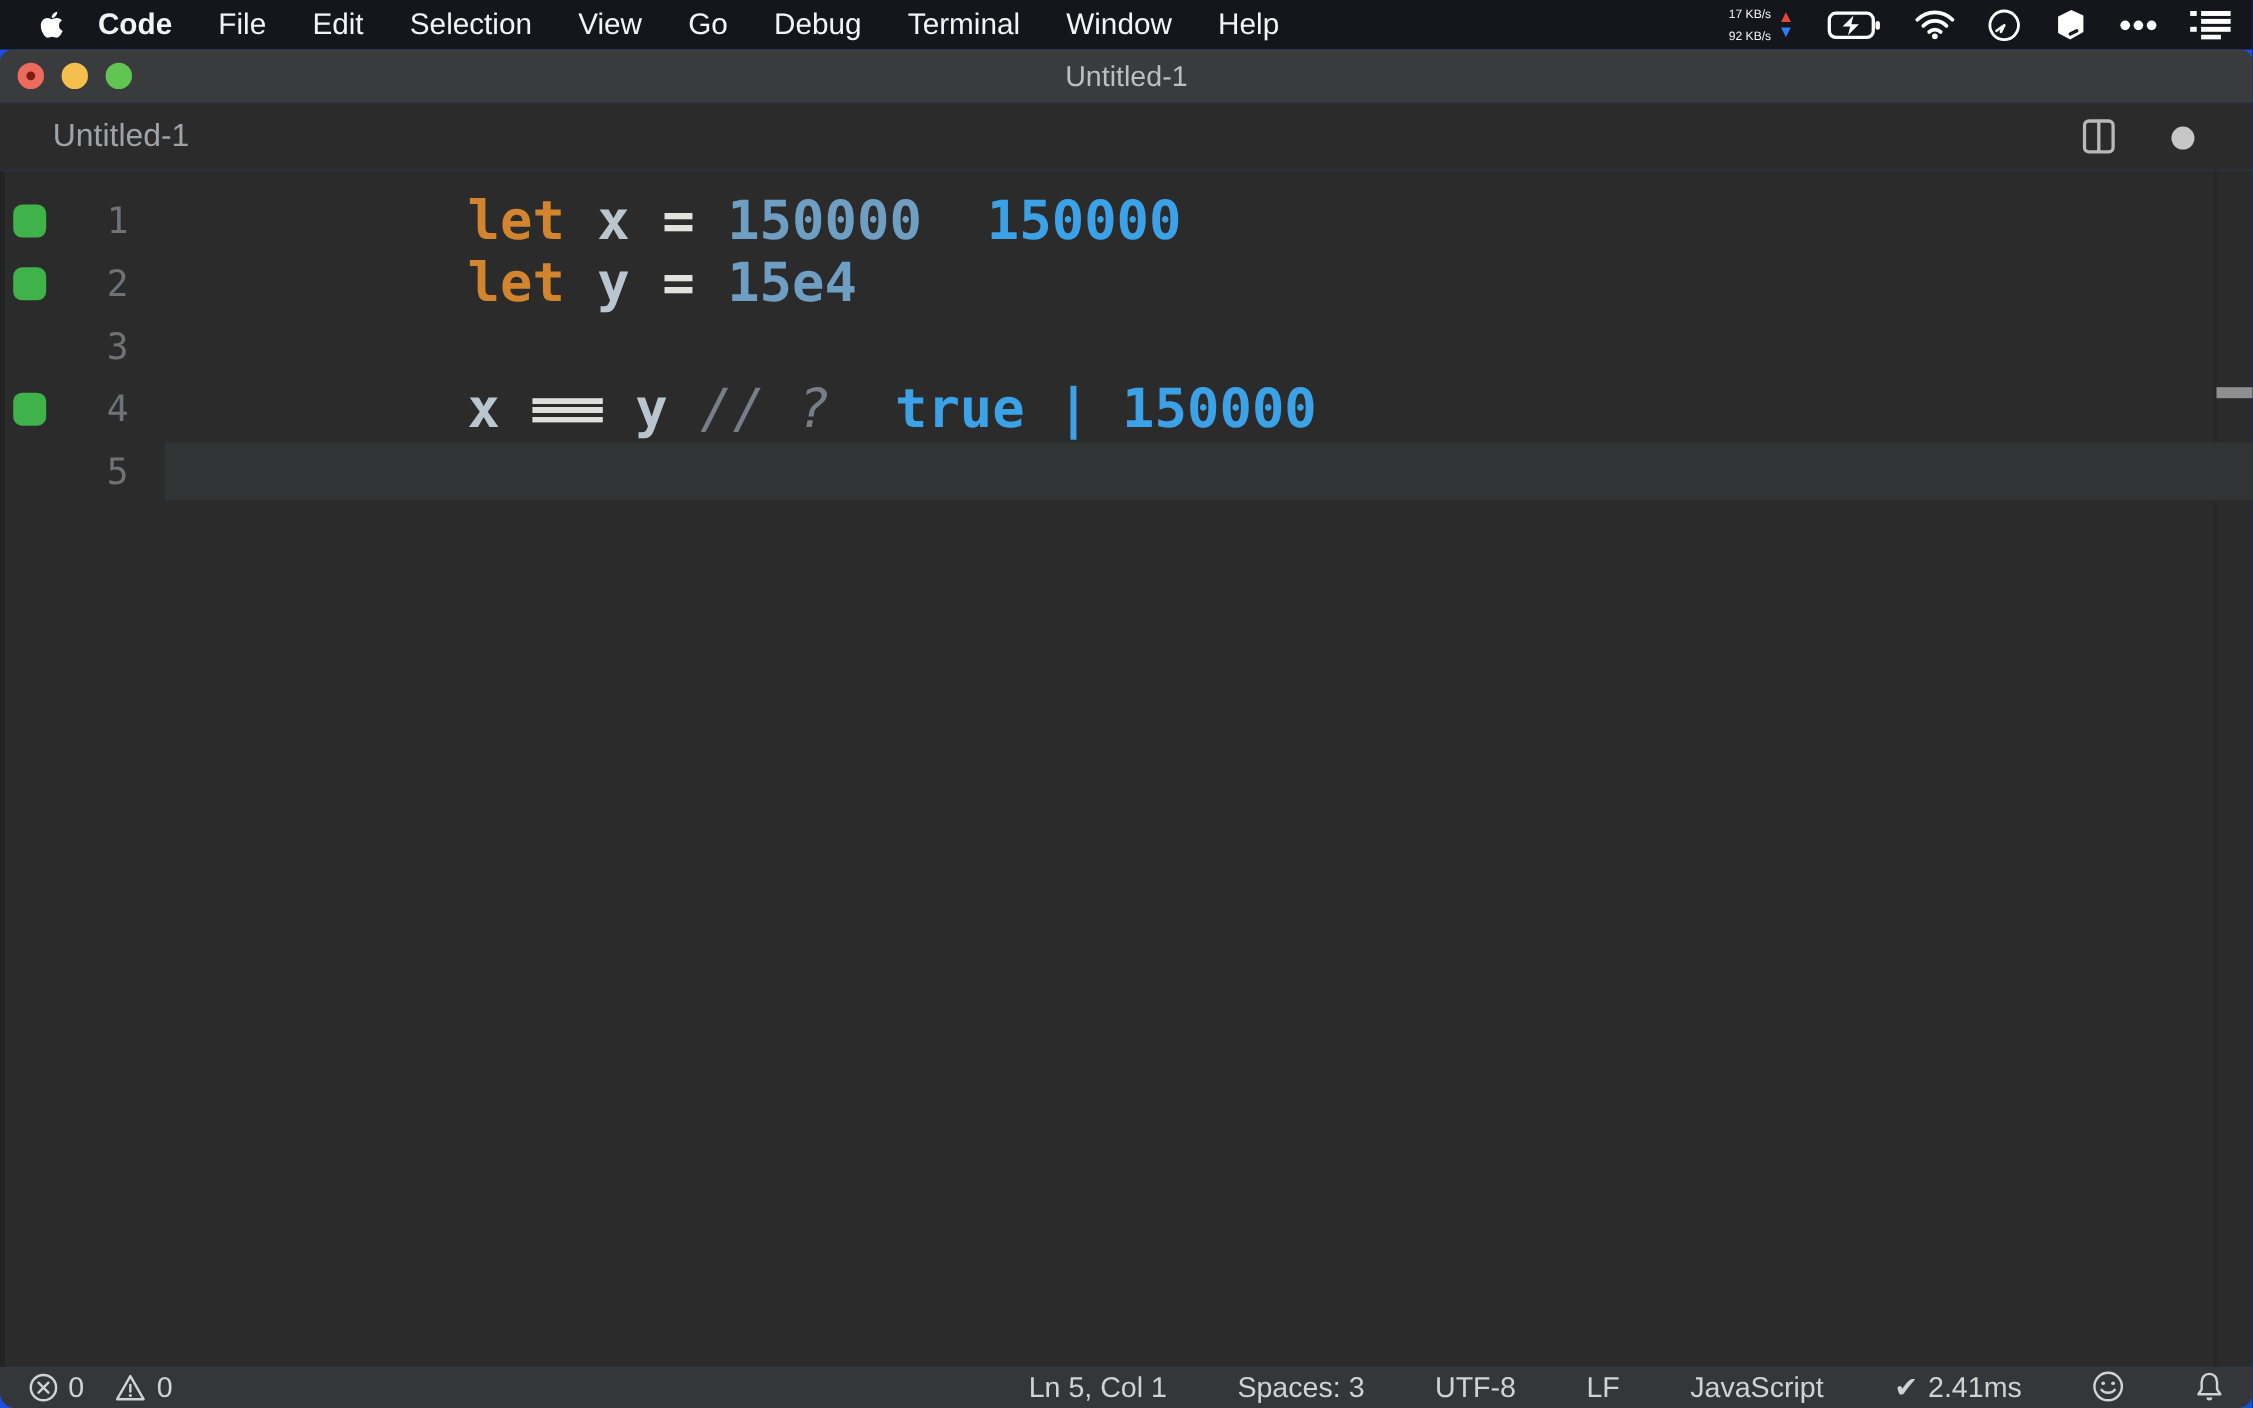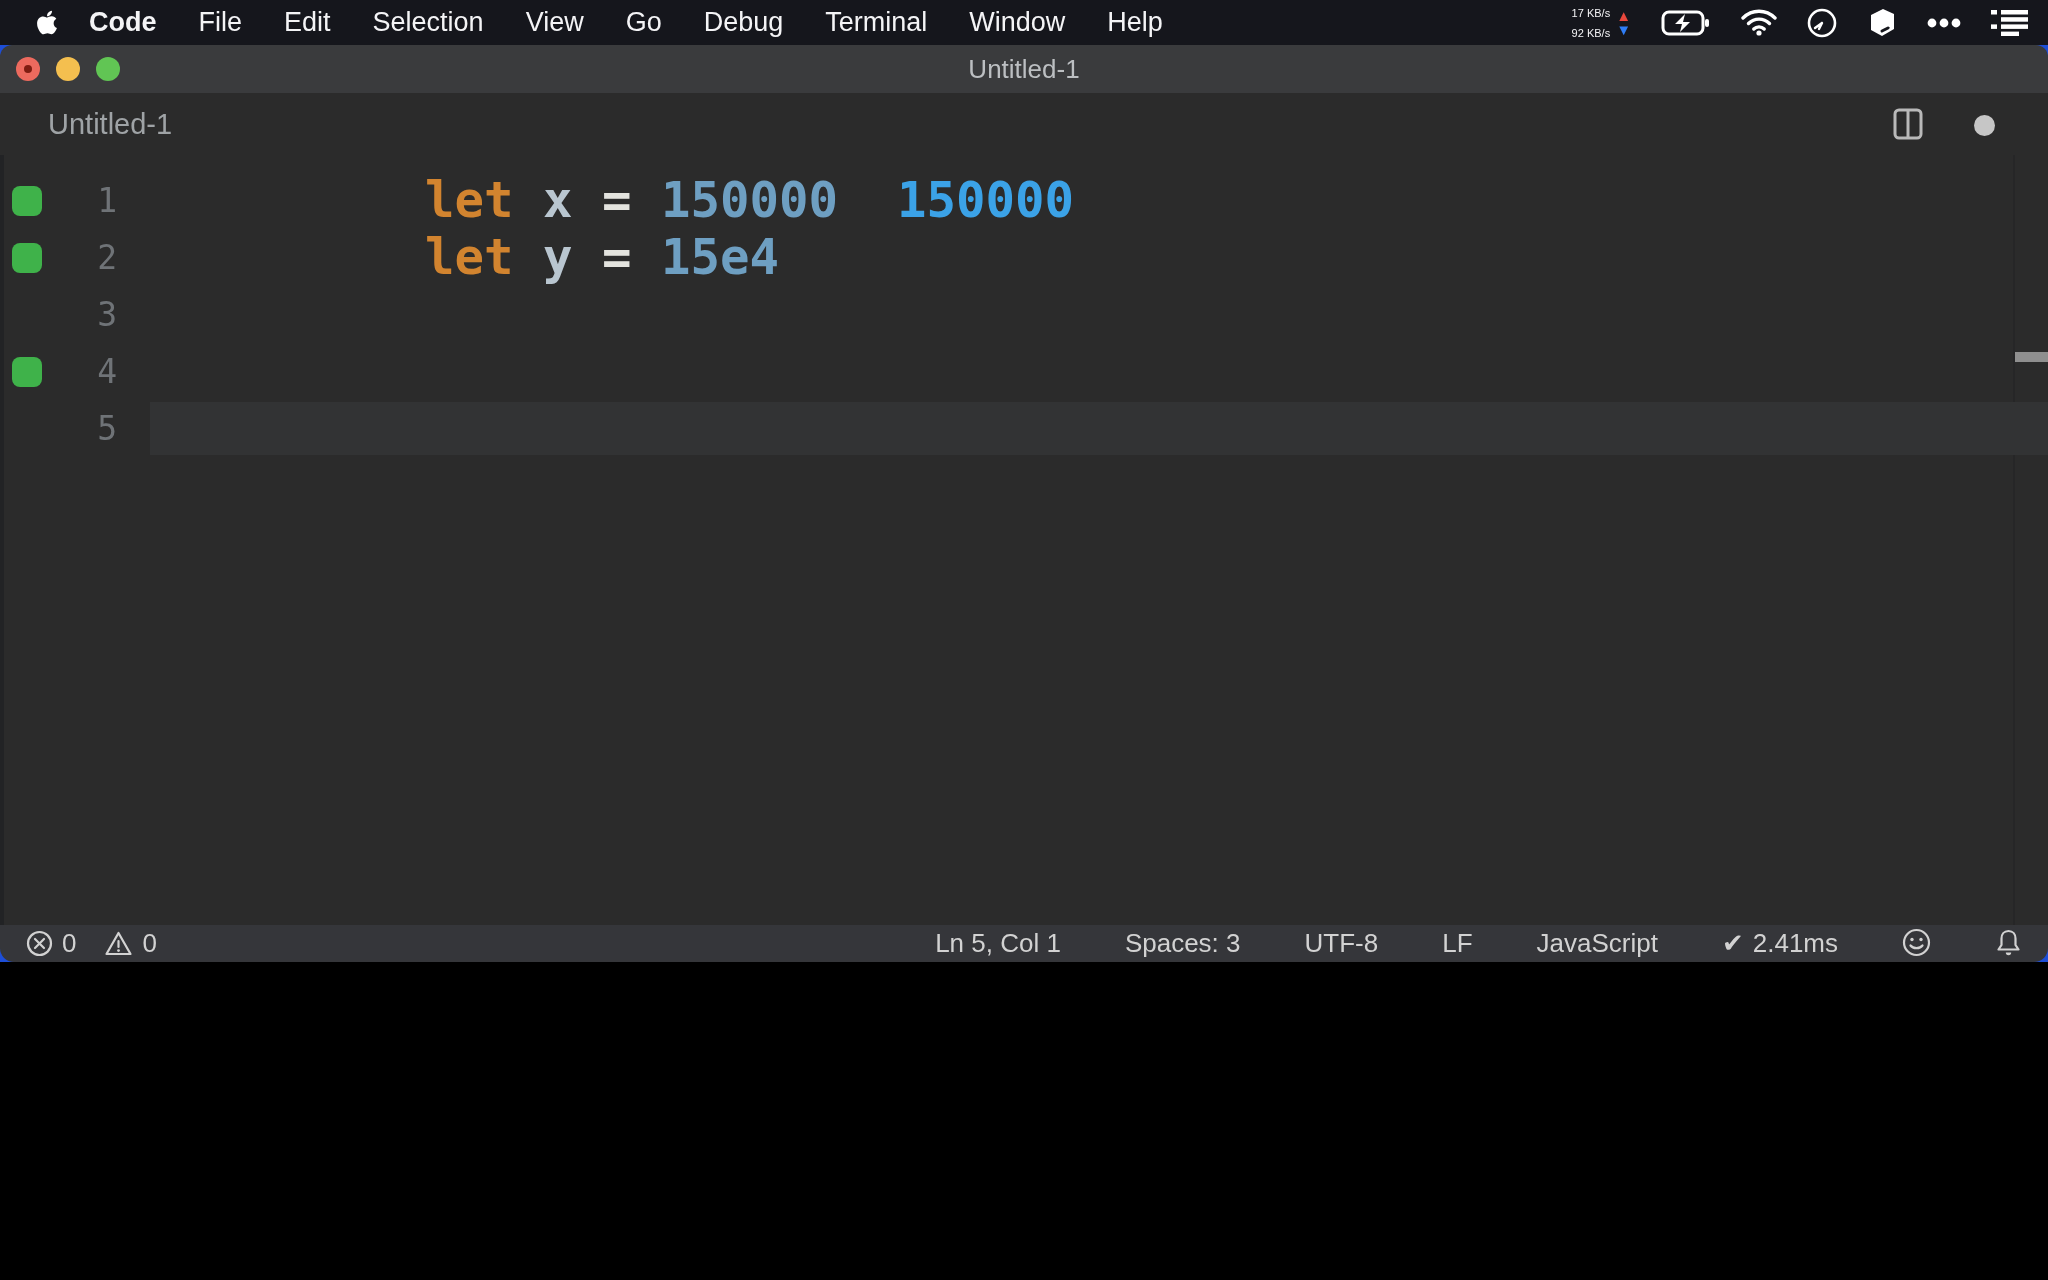--- a/index.html
+++ b/index.html
@@ -1,18 +1,18 @@
 <!DOCTYPE html>
 <html><head>
 <meta charset="utf-8">
 <style>
   * { margin:0; padding:0; box-sizing:border-box; }
   html,body { background:#000; }
   .screen {
-    position:relative; width:2048px; height:962px; overflow:hidden;
+    position:relative; width:2048px; height:1280px; overflow:hidden;
     background:#1d4ed8; font-family:"Liberation Sans", sans-serif;
     -webkit-font-smoothing:antialiased;
   }
 
   
   .menubar {
     position:absolute; top:0; left:0; right:0; height:45px;
     background:#15161c; display:flex; align-items:center;
     color:#f4f4f6; font-size:27px; padding:0 20px;
   }
@@ -239,20 +239,23 @@
       <span class="marker-cell"></span>
       <span class="num-cell">3</span>
       <span class="code-cell"></span>
     </div>
 
     <div class="line">
       <span class="marker-cell">
           <span class="marker-sq"></span>
         </span>
       <span class="num-cell">4</span>
+      <span class="code-cell">
+        <span class="c-var">x </span><span class="lig-eq"></span><span class="c-var"> y </span><span class="c-com">// ?</span><span class="c-var">  </span><span class="c-val">true | 150000</span>
+      </span>
     </div>
 
     <div class="line">
       <div class="line-highlight"></div>
       <span class="marker-cell"></span>
       <span class="num-cell">5</span>
       <span class="code-cell"></span>
     </div>
   </div>
 

